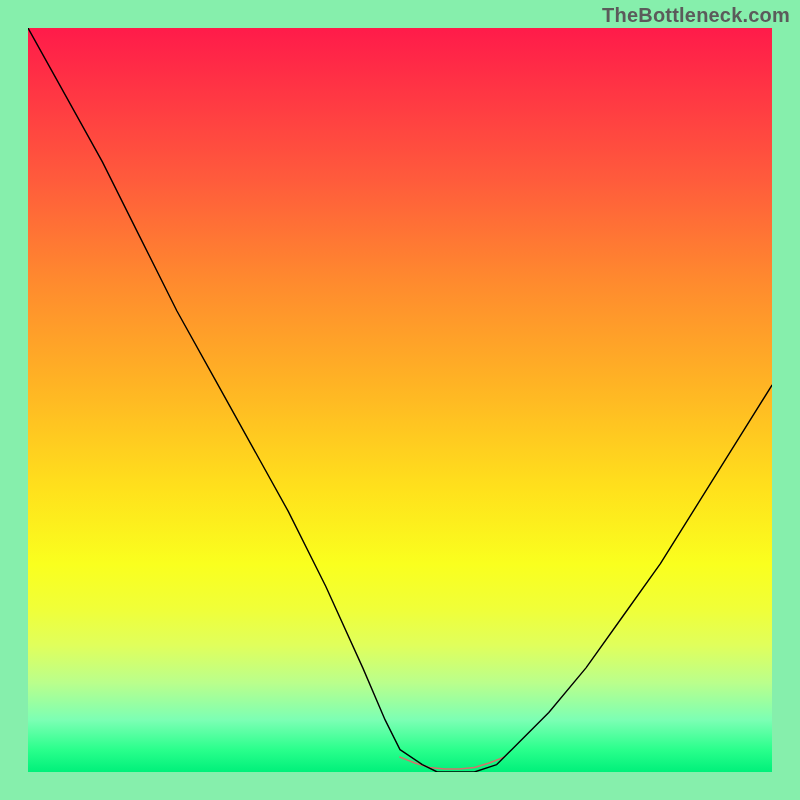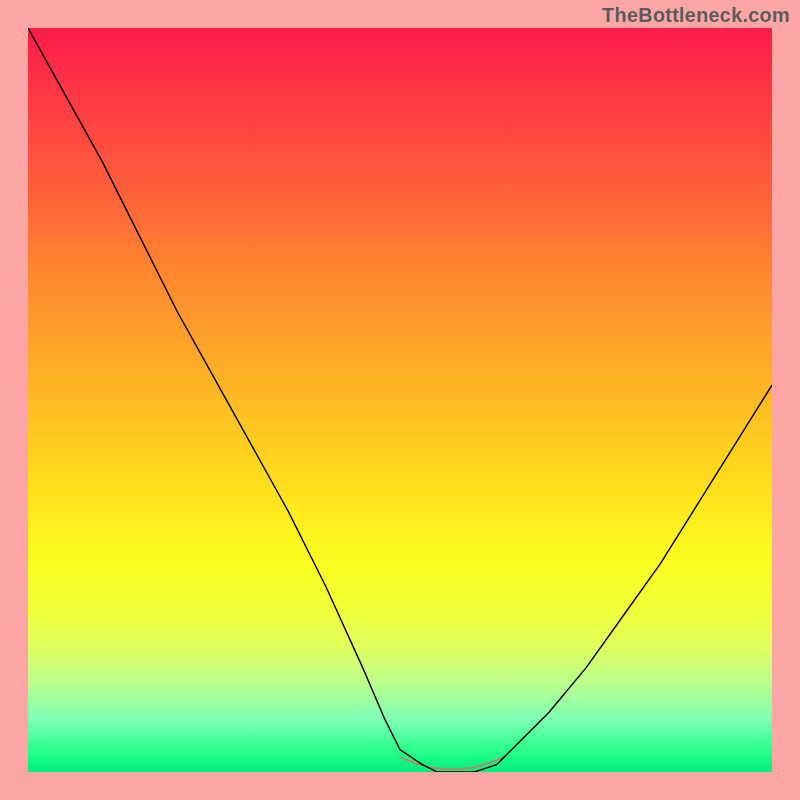--- a/index.html
+++ b/index.html
@@ -8,21 +8,21 @@
     width: 800px;
     height: 800px;
     background: #000;
     overflow: hidden;
     font-family: Arial, Helvetica, sans-serif;
   }
   .frame {
     position: relative;
     width: 800px;
     height: 800px;
-    background: #fca5a5;
+    background: #86efac;
     text-align: center;
   }
   .plot-area {
     position: absolute;
     left: 28px;
     top: 28px;
     width: 744px;
     height: 744px;
     
     background: linear-gradient(

